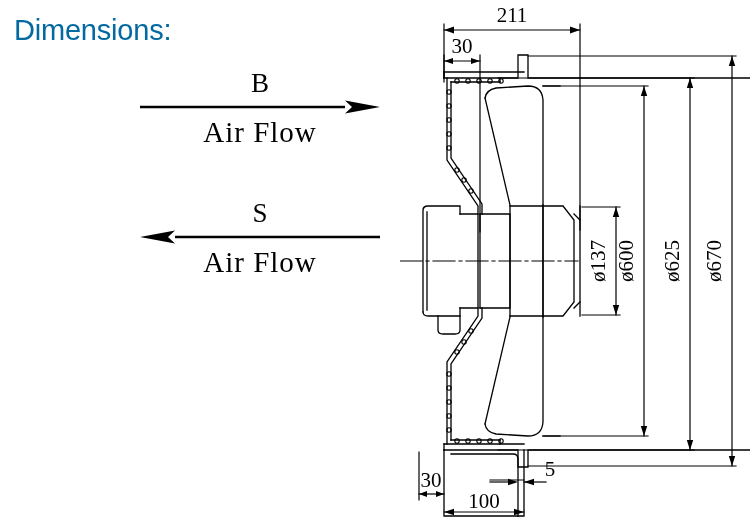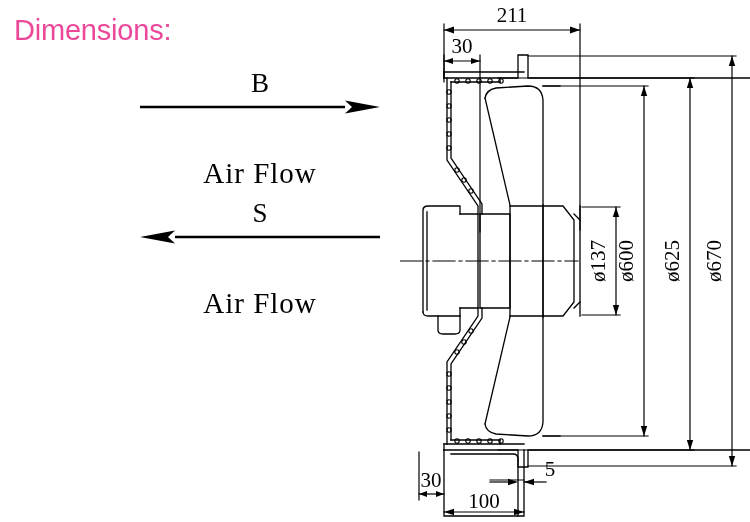--- a/index.html
+++ b/index.html
@@ -30,21 +30,21 @@
     width: 400px;
     height: 522px;
   }
   #dimensions-title {
     position: absolute;
     left: 14px;
     top: 16px;
     font-family: "Liberation Sans", sans-serif;
     font-size: 29px;
     line-height: 1;
-    color: #ec4899;
+    color: #0369a1;
     white-space: nowrap;
     letter-spacing: -0.2px;
   }
 
   .flow-group {
     position: absolute;
     left: 140px;
     width: 240px;
     height: 110px;
   }
@@ -66,21 +66,20 @@
     position: absolute;
     top: 48px;
     left: 0;
     width: 240px;
     text-align: center;
     font-family: "Liberation Serif", serif;
     font-size: 29px;
     line-height: 1;
     color: #000000;
     letter-spacing: 1px;
-    margin-top: 41px;
   }
   .flow-arrow {
     position: absolute;
     top: 28px;
     left: 0;
     width: 240px;
     height: 18px;
   }
 
   

